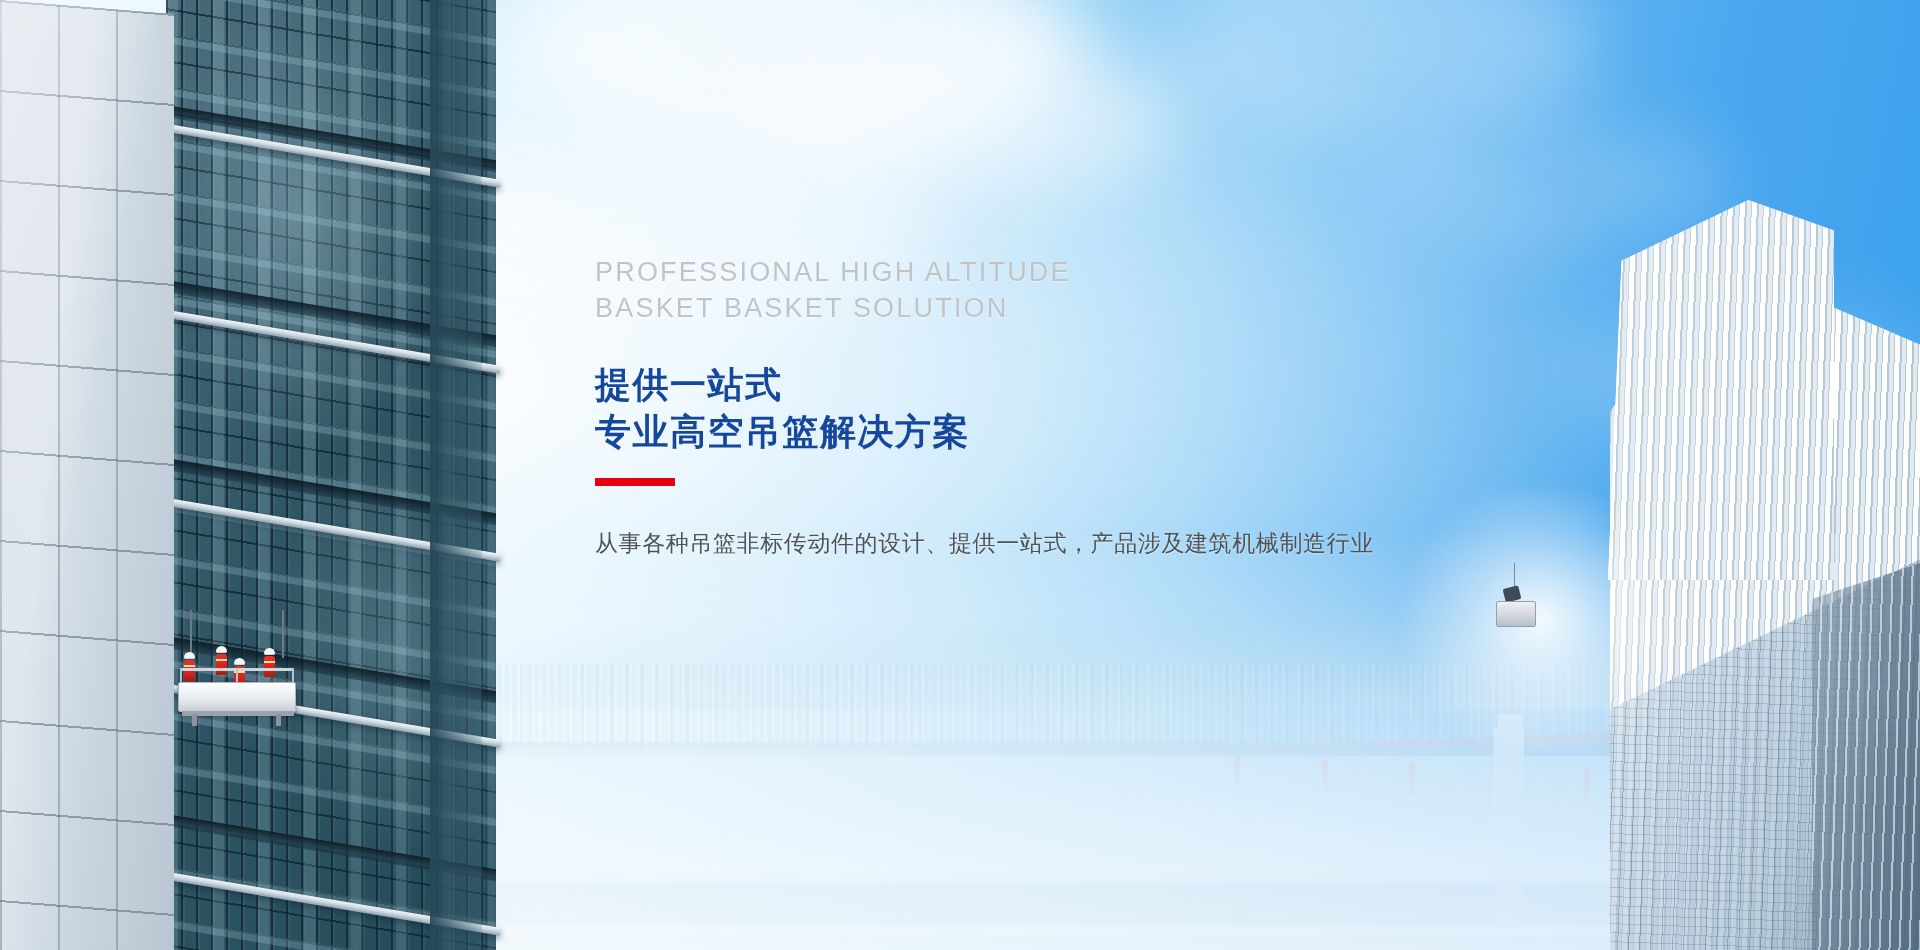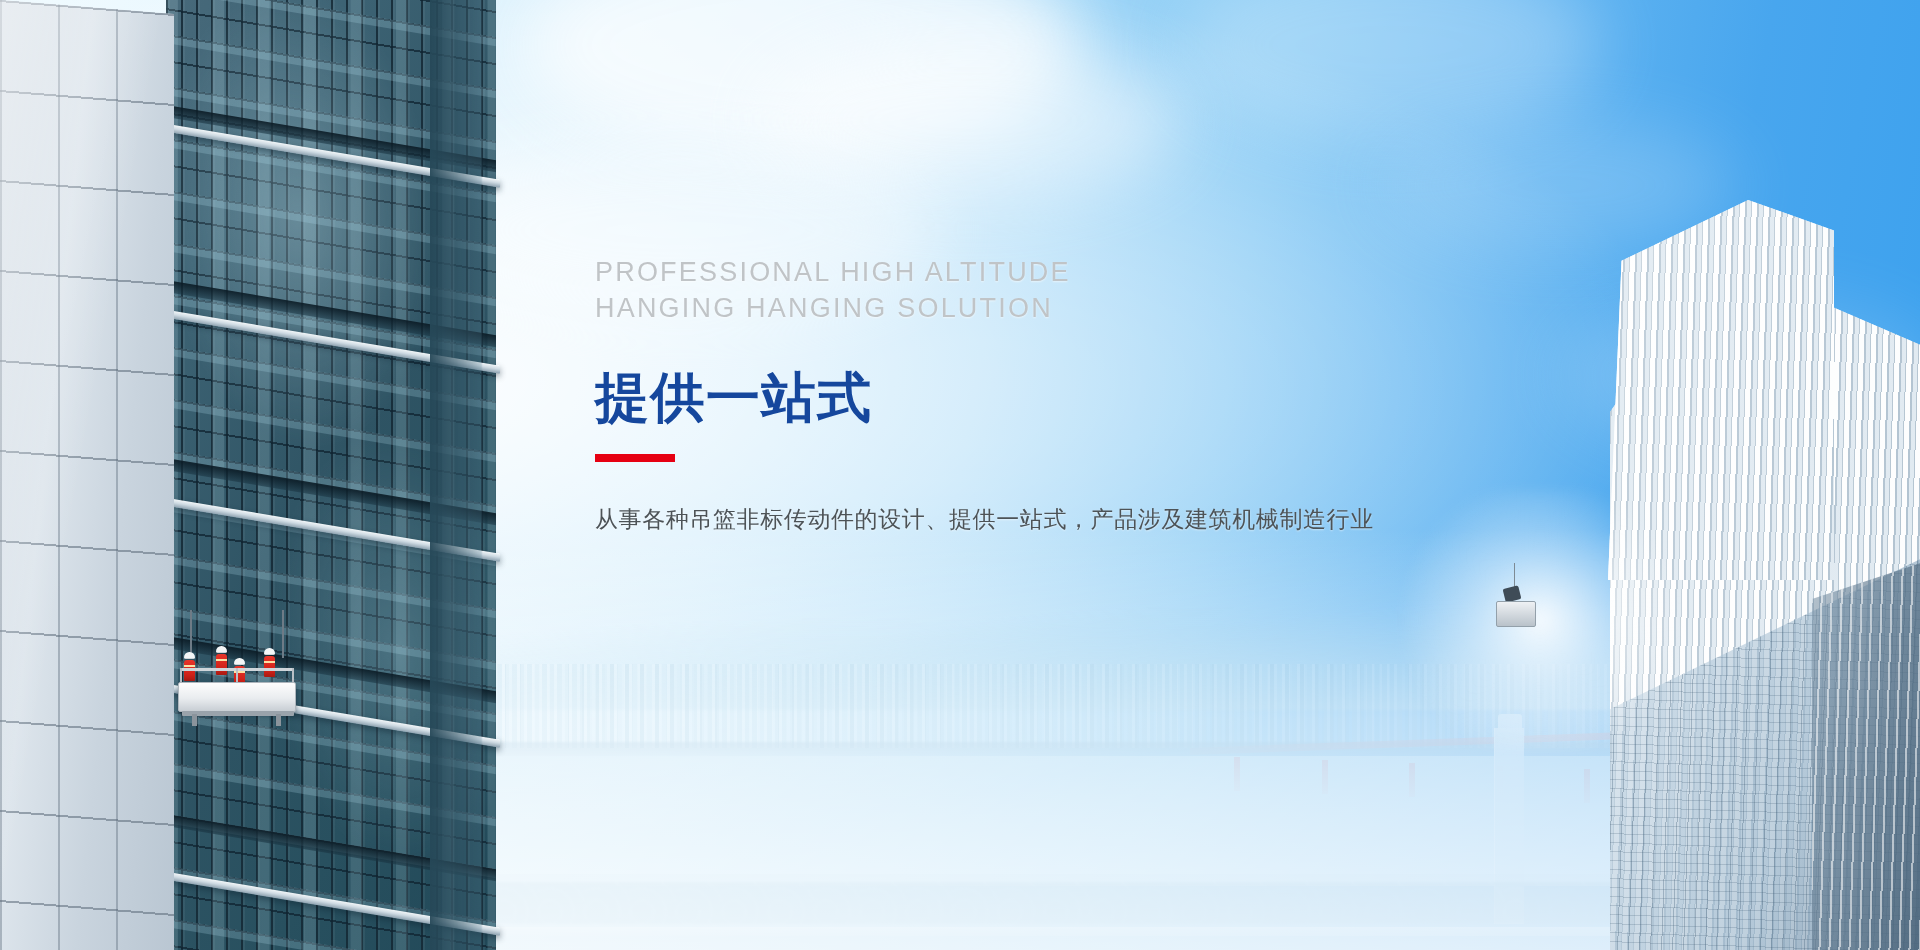--- a/index.html
+++ b/index.html
@@ -293,21 +293,21 @@
     color:#c0c4c7;
     font-size:27px;
     line-height:1.32;
     letter-spacing:2.2px;
     font-weight:400;
     text-shadow:0 1px 2px rgba(255,255,255,.55);
   }
   .headline{
     margin-top:36px;
     color:#15479d;
-    font-size:54px;
+    font-size:36px;
     line-height:1.30;
     font-weight:bold;
     letter-spacing:1.5px;
   }
   .rule{
     margin-top:22px;
     width:80px; height:8px;
     background:#e60012;
   }
   .desc{
@@ -436,22 +436,23 @@
     <div class="rt-gondola">
       <div class="rt-g-rope"></div>
       <div class="rt-g-top"></div>
       <div class="rt-g-box"></div>
     </div>
   </div>
 
   <div class="textblock">
     <div class="eyebrow">
       <div>PROFESSIONAL HIGH ALTITUDE</div>
-      <div>HANGING HANGING SOLUTION</div>
+      <div>BASKET BASKET SOLUTION</div>
     </div>
     <div class="headline">
       <div>提供一站式</div>
+      <div>专业高空吊篮解决方案</div>
     </div>
     <div class="rule"></div>
     <div class="desc">从事各种吊篮非标传动件的设计、提供一站式，产品涉及建筑机械制造行业</div>
   </div>
 
 </div>
 
 </body></html>

